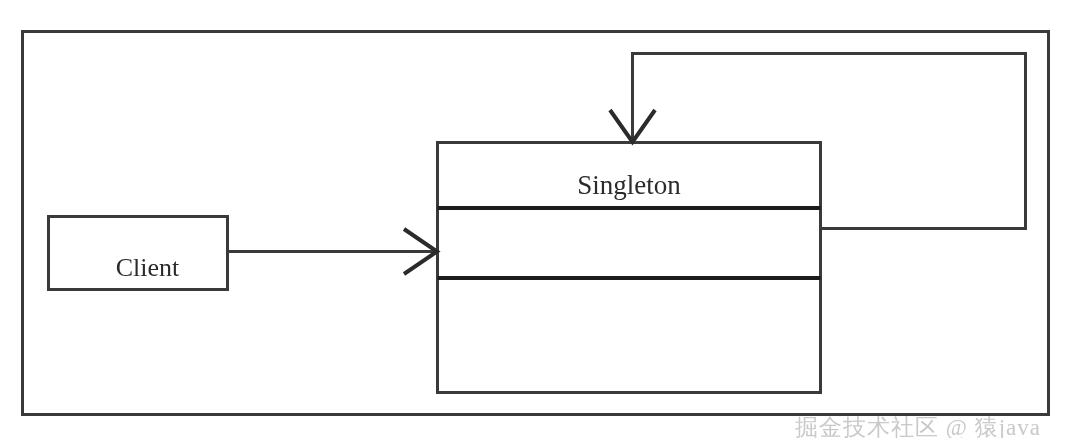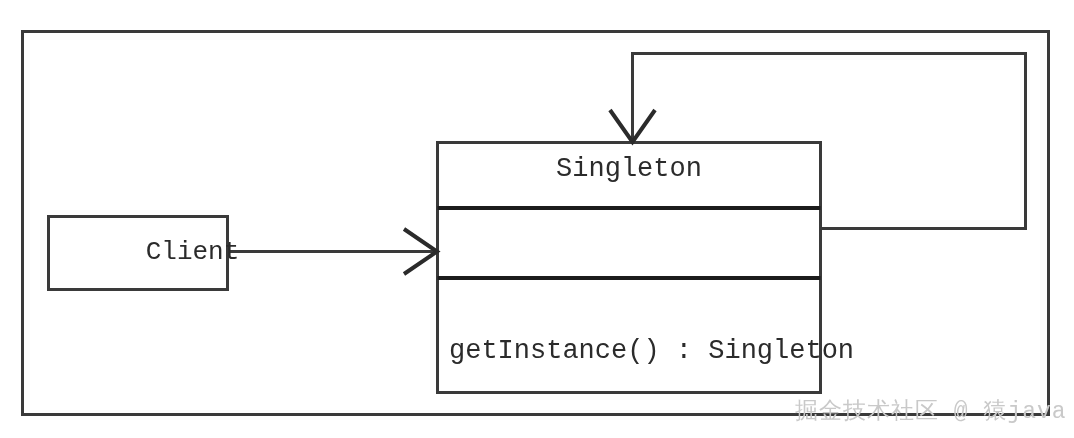--- a/index.html
+++ b/index.html
@@ -21,21 +21,22 @@
     position: absolute;
     left: 0;
     top: 0;
     width: 1074px;
     height: 438px;
   }
   .lbl {
     position: absolute;
     color: #2b2b2b;
     white-space: pre;
-    font-family: Liberation Mono, monospace;
+    font-family: Liberation Serif, serif;
+    margin-top: 16px;
   }
   #class-title {
     left: 437px;
     top: 152px;
     width: 384px;
     text-align: center;
     font-size: 27px;
     line-height: 34px;
   }
   #attr-0 {
@@ -56,21 +57,20 @@
     font-size: 27px;
     line-height: 34px;
   }
   #client-title {
     left: 48px;
     top: 235px;
     width: 199px;
     text-align: center;
     font-size: 26px;
     line-height: 34px;
-    padding-left: 45px;
   }
   #watermark {
     left: 795px;
     top: 398px;
     font-size: 23px;
     line-height: 28px;
     color: #c9c9c9;
     letter-spacing: 1px;
   }
 </style>
@@ -99,17 +99,16 @@
       <polyline points="610,110 632.5,142 655,110" fill="none" stroke="#2b2b2b" stroke-width="4" stroke-linecap="butt" stroke-linejoin="miter"></polyline>
     </g>
   </svg>
 
   <div class="lbl" id="client-title">Client</div>
 
   <div class="lbl" id="class-title">Singleton</div>
 
 
 
-  <div class="lbl" id="method-1">getInstance() : Singleton</div>
 
   <div class="lbl" id="watermark">掘金技术社区 @ 猿java</div>
 
 </div>
 
 </body></html>

